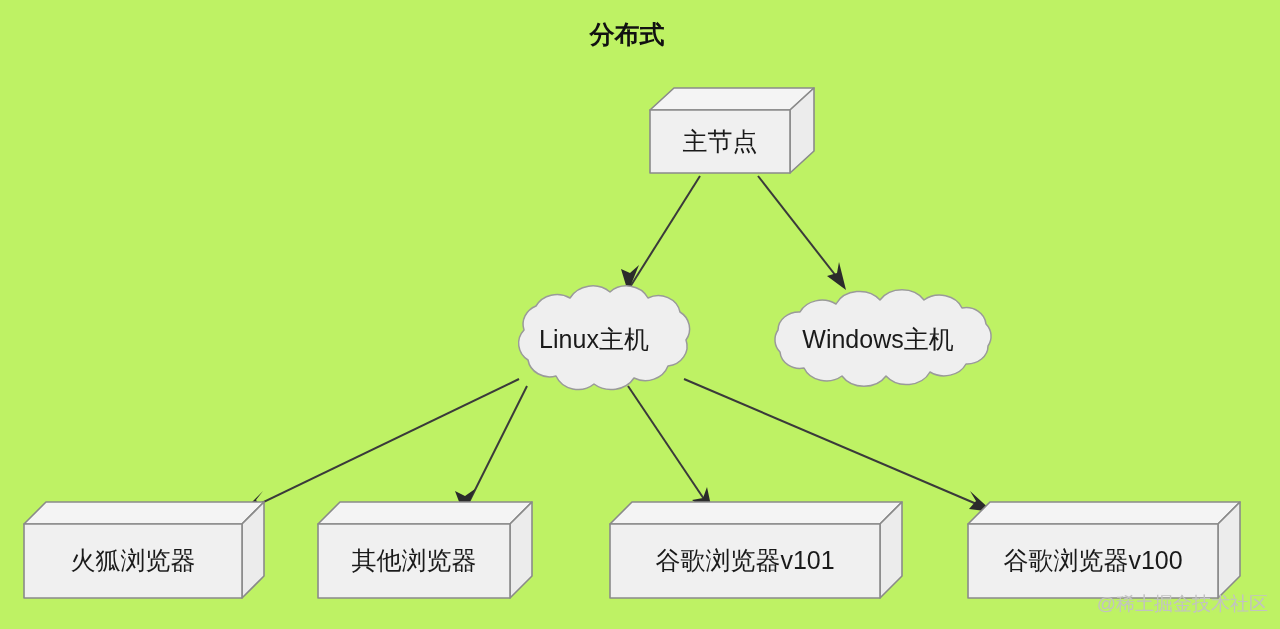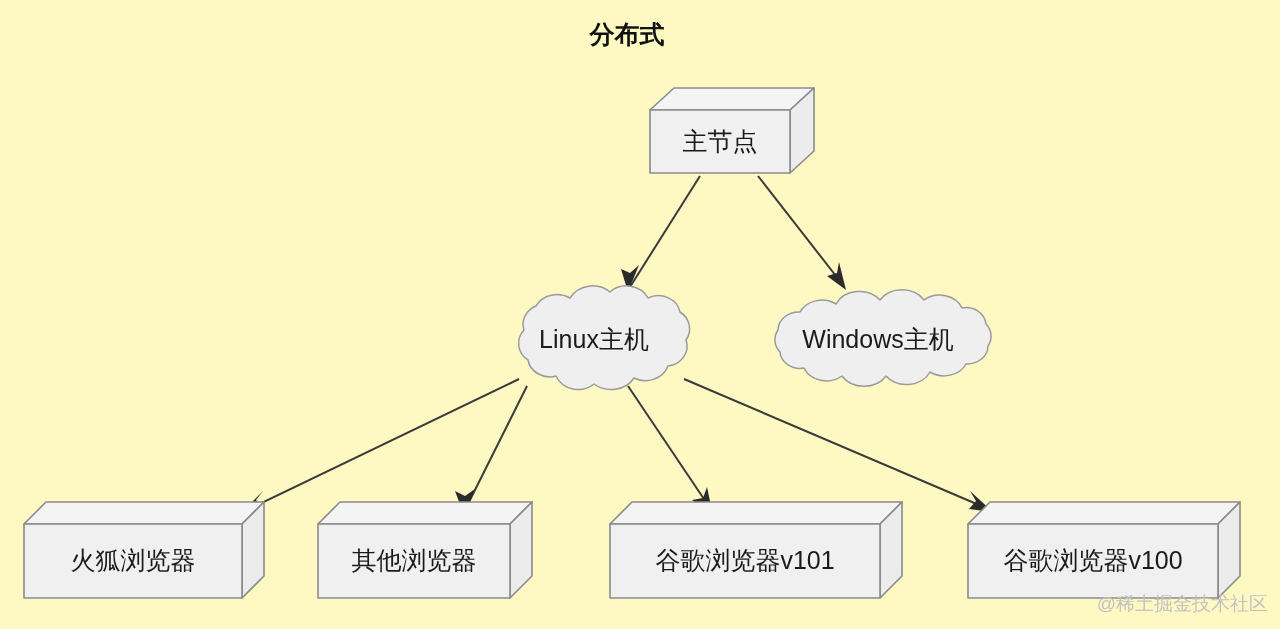--- a/index.html
+++ b/index.html
@@ -7,21 +7,21 @@
     padding: 0;
     background: #ffffff;
   }
   body {
     font-family: "Liberation Sans", "DejaVu Sans", sans-serif;
   }
   #canvas {
     position: relative;
     width: 1280px;
     height: 629px;
-    background: #fef9c3;
+    background: #bef264;
     overflow: hidden;
   }
   #diagram-svg {
     position: absolute;
     left: 0;
     top: 0;
     width: 1280px;
     height: 629px;
   }
   .node-face {

